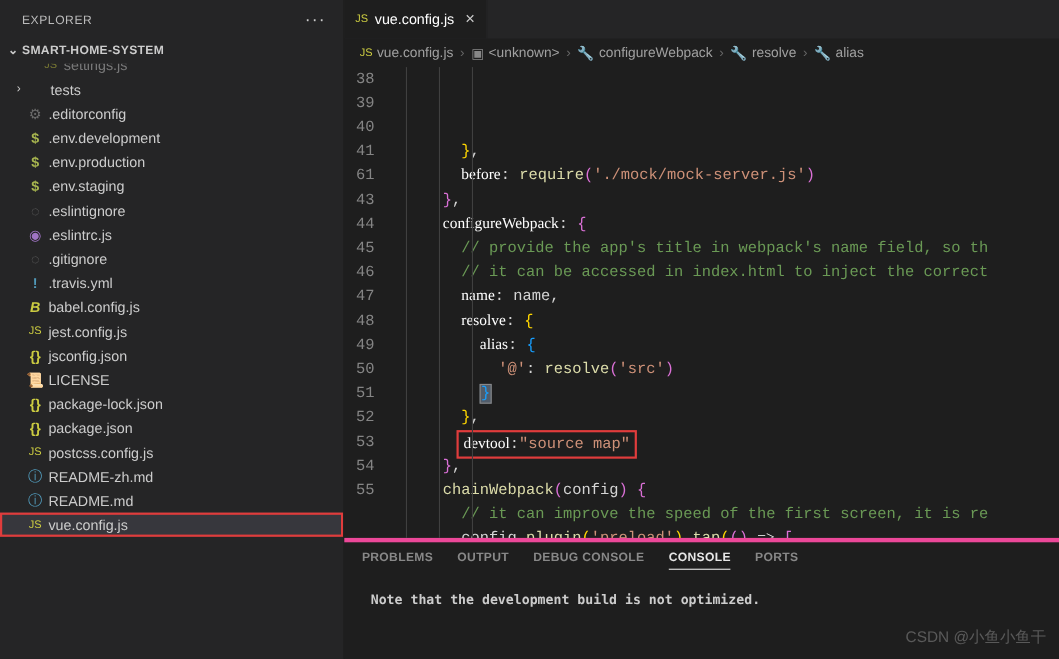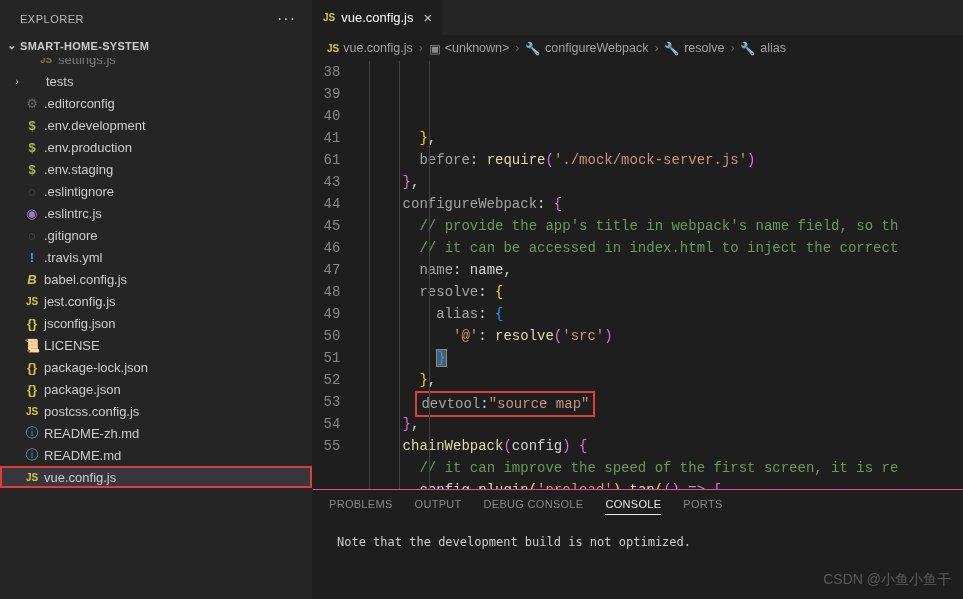--- a/index.html
+++ b/index.html
@@ -87,35 +87,36 @@
     .bc-sep { color: #666; margin: 0 2px; }
     .bc-item { display: inline-flex; align-items: center; gap: 4px; }
     .code-area { flex: 1; display: flex; overflow: hidden; position: relative; font-family: Consolas, "Courier New", monospace; font-size: 14px; line-height: 22px; }
     .gutter { width: 56px; text-align: center; color: #858585; padding-right: 18px; user-select: none; }
     .gutter div { height: 22px; }
     .code-lines { flex: 1; white-space: pre; position: relative; min-width: 0; }
     .code-lines div { height: 22px; }
     .guide { border-left: 1px solid #404040; position: absolute; top: 0; bottom: 0; }
     .g1 { left: 0px; } .g2 { left: 30px; } .g3 { left: 60px; }
     .tk-p { color: #d4d4d4; }
-    .tk-k { color: #a3a3a3; }
+    .tk-k { color: #ffffff; font-family: Liberation Serif, serif; }
     .tk-s { color: #ce9178; }
     .tk-c { color: #6a9955; }
     .tk-f { color: #dcdcaa; }
     .tk-b { color: #ffd700; }
     .tk-bp { color: #da70d6; }
     .tk-bb { color: #179fff; }
     .tk-n { color: #d4d4d4; }
     .devtool-box { display: inline-block; border: 2px solid #e03c3c; padding: 0 4px; margin-left: -4px; }
     .terminal-panel {
       height: 110px;
-      border-top: 1px solid #ec4899;
+      border-top: 4px solid #ec4899;
       background: #1e1e1e;
       display: flex;
       flex-direction: column;
+      font-weight: bold;
     }
     .terminal-tabs {
       display: flex;
       gap: 22px;
       padding: 8px 16px 6px 16px;
       font-size: 11px;
       color: #888;
       letter-spacing: 0.3px;
     }
     .term-tab { cursor: pointer; padding-bottom: 4px; }
@@ -128,21 +129,21 @@
       position: relative;
     }
     .watermark {
       position: absolute;
       right: 12px;
       bottom: 10px;
       color: rgba(200,200,200,0.35);
       font-size: 14px;
       font-family: -apple-system, sans-serif;
     }
-    .ic-js { color: #cbcb41; font-weight: 700; font-size: 10px; }
+    .ic-js { color: #cbcb41; font-weight: 400; font-size: 10px; }
     .ic-gear { color: #6b6b6b; }
     .ic-dollar { color: #a8b64f; font-weight: 700; }
     .ic-circle { color: #7a7a7a; }
     .ic-purple { color: #a074c4; }
     .ic-excl { color: #519aba; font-weight: 700; }
     .ic-babel { color: #cbcb41; font-style: italic; font-weight: 700; }
     .ic-brace { color: #cbcb41; font-weight: 700; }
     .ic-cert { color: #cbcb41; }
     .ic-json { color: #cbcb41; font-weight: 700; }
     .ic-info { color: #519aba; }

